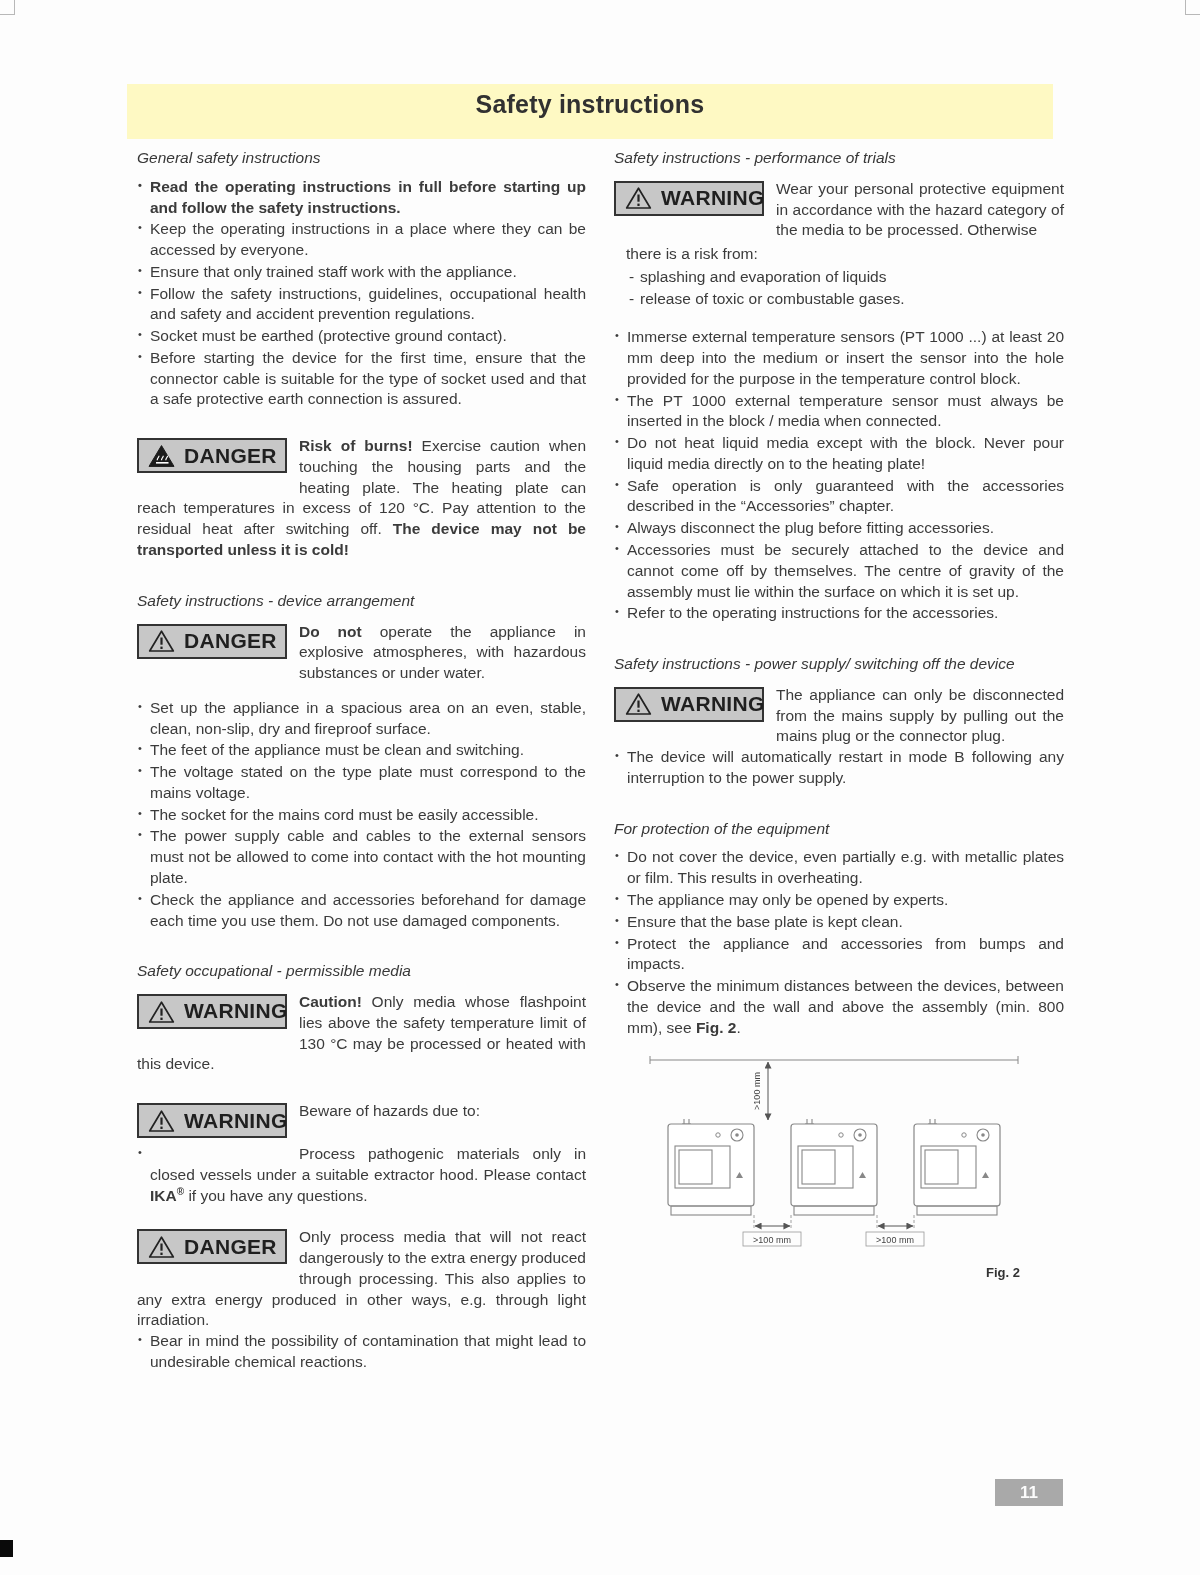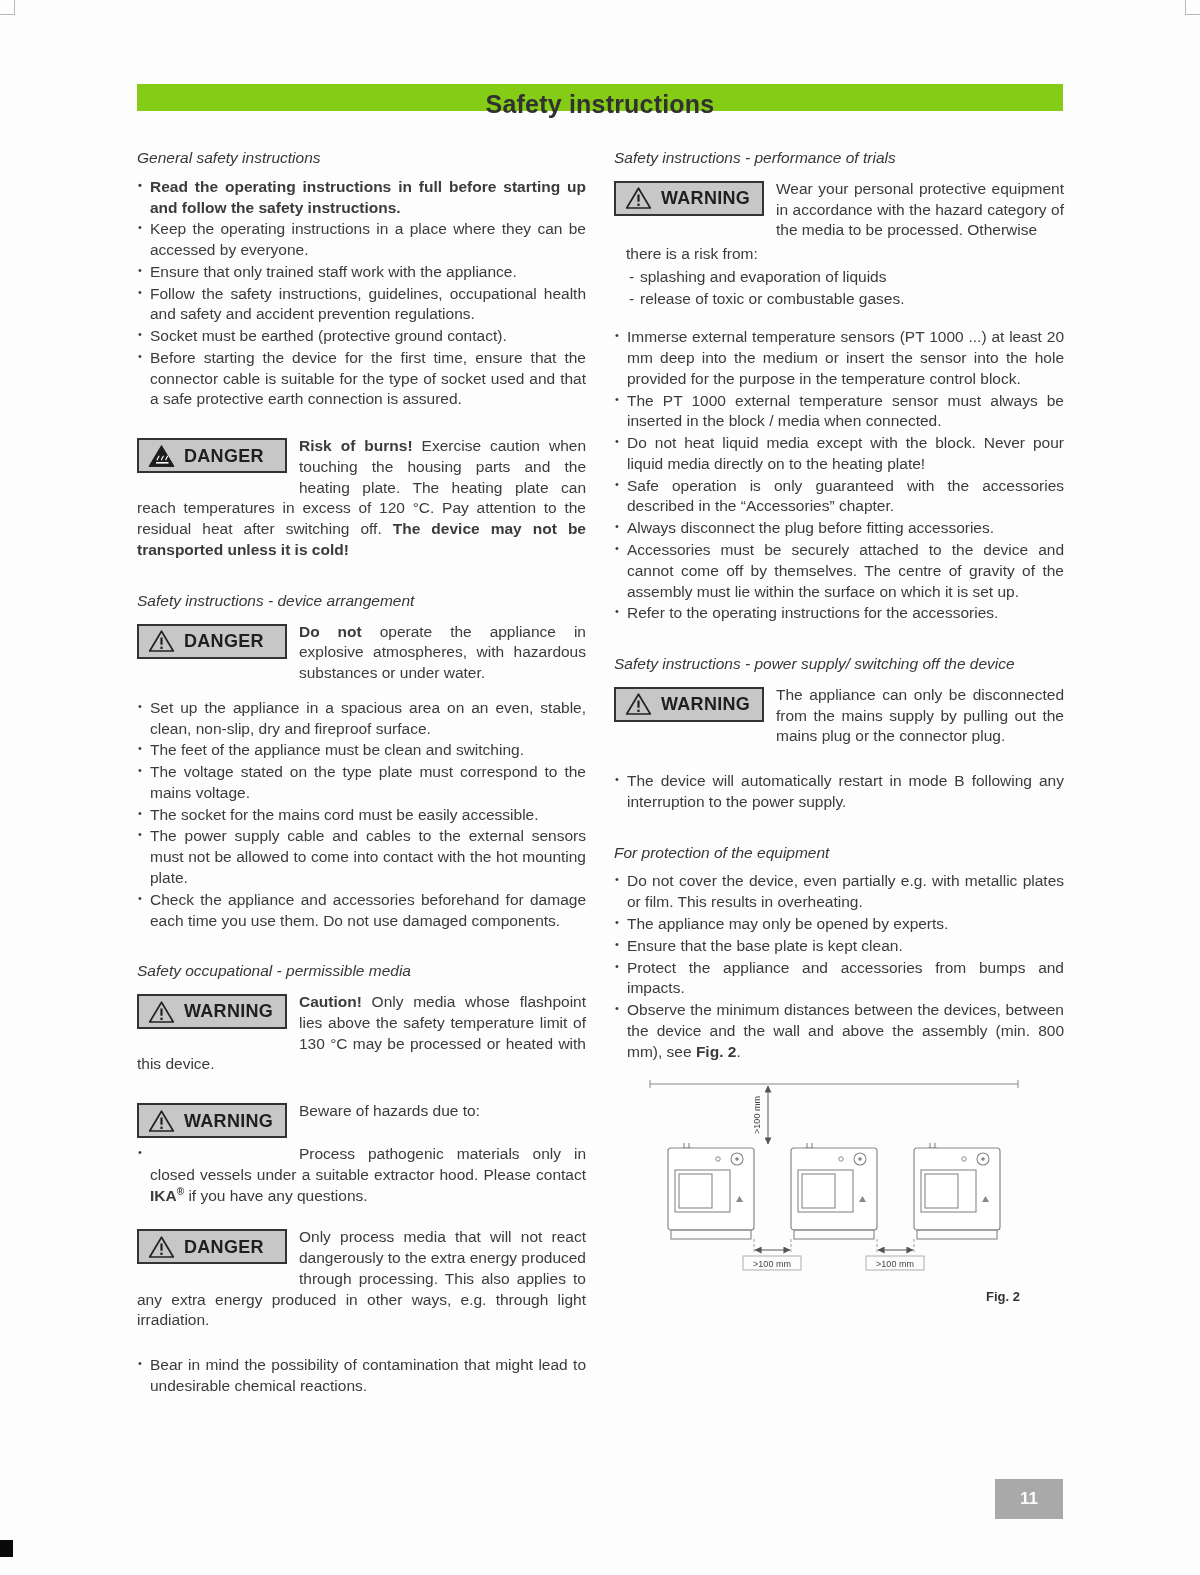--- a/index.html
+++ b/index.html
@@ -13,23 +13,23 @@
     font-family: "Liberation Sans", "DejaVu Sans", sans-serif;
     color: #3b3b3b;
     overflow: hidden;
   }
   .crop { position: absolute; width: 15px; height: 15px; }
   .crop.tl { left: 0; top: 0; border-right: 1px solid #b8b8b8; border-bottom: 1px solid #b8b8b8; }
   .crop.tr { right: 0; top: 0; border-left: 1px solid #b8b8b8; border-bottom: 1px solid #b8b8b8; }
   .black-tab { position: absolute; left: 0; top: 1540px; width: 13px; height: 17px; background: #0a0a0a; }
 
   .header-bar {
-    position: absolute; left: 137px; top: 84px;
-    width: 926px; height: 27px;
-    background: #84cc16;
+    position: absolute; left: 127px; top: 84px;
+    width: 926px; height: 55px;
+    background: #fef9c3;
   }
   .header-title {
     font-size: 25px; font-weight: 700; color: #313131;
     text-align: center; line-height: 41px; letter-spacing: .2px;
   }
 
   .col { position: absolute; top: 146px; font-size: 15.5px; line-height: 1.34; }
   .col-left  { left: 137px; width: 449px; }
   .col-right { left: 614px; width: 450px; }
 
@@ -49,39 +49,39 @@
   .indent12 { margin-left: 12px; }
 
   .alert-para { text-align: justify; margin-top: 20px; }
   .alert-para.ah { margin-top: 10px; }
   .alert-box {
     float: left; width: 150px; height: 35px;
     border: 2px solid #333; background: #c7c7c7;
     margin: 2px 12px 24px 0;
     display: flex; align-items: center; gap: 9px; padding: 0 9px;
   }
-  .alert-label { font-weight: 700; font-size: 18px; color: #1f1f1f; letter-spacing: .3px; }
+  .alert-label { font-weight: 700; font-size: 21px; color: #1f1f1f; letter-spacing: .3px; }
   .tri-icon { flex: 0 0 auto; display: block; }
 
   .b { font-weight: 700; }
   sup { vertical-align: super; font-size: 10px; font-weight: 700; }
   .clear { clear: both; }
 
   .gap14{margin-top:14px}.gap18{margin-top:18px}
-  .gap20{margin-top:20px}.gap22{margin-top:22px}.gap24{margin-top:24px}.gap26{margin-top:26px}
+  .gap20{margin-top:20px}.gap22{margin-top:22px}.gap24{}.gap26{margin-top:26px}
 
   .risk-intro { clear: left; margin: 3px 0 2px 12px; }
 
   .figure-wrap { margin: 16px 0 0 34px; width: 372px; }
   .figure-caption { width: 372px; margin: 4px 0 0 34px; text-align: right; font-weight: 700; font-size: 13px; color: #333; }
   svg text { font-family: "Liberation Sans", "DejaVu Sans", sans-serif; }
 
   .page-number {
     position: absolute; left: 995px; top: 1479px;
-    width: 68px; height: 40px; background: #a9a9a9;
+    width: 68px; height: 27px; background: #a9a9a9;
     color: #fcfcfc; font-size: 17px; font-weight: 700;
     display: flex; align-items: center; justify-content: center;
   }
 </style>
 </head>
 <body>
 
 <div class="page">
 
   <div class="crop tl"></div>

